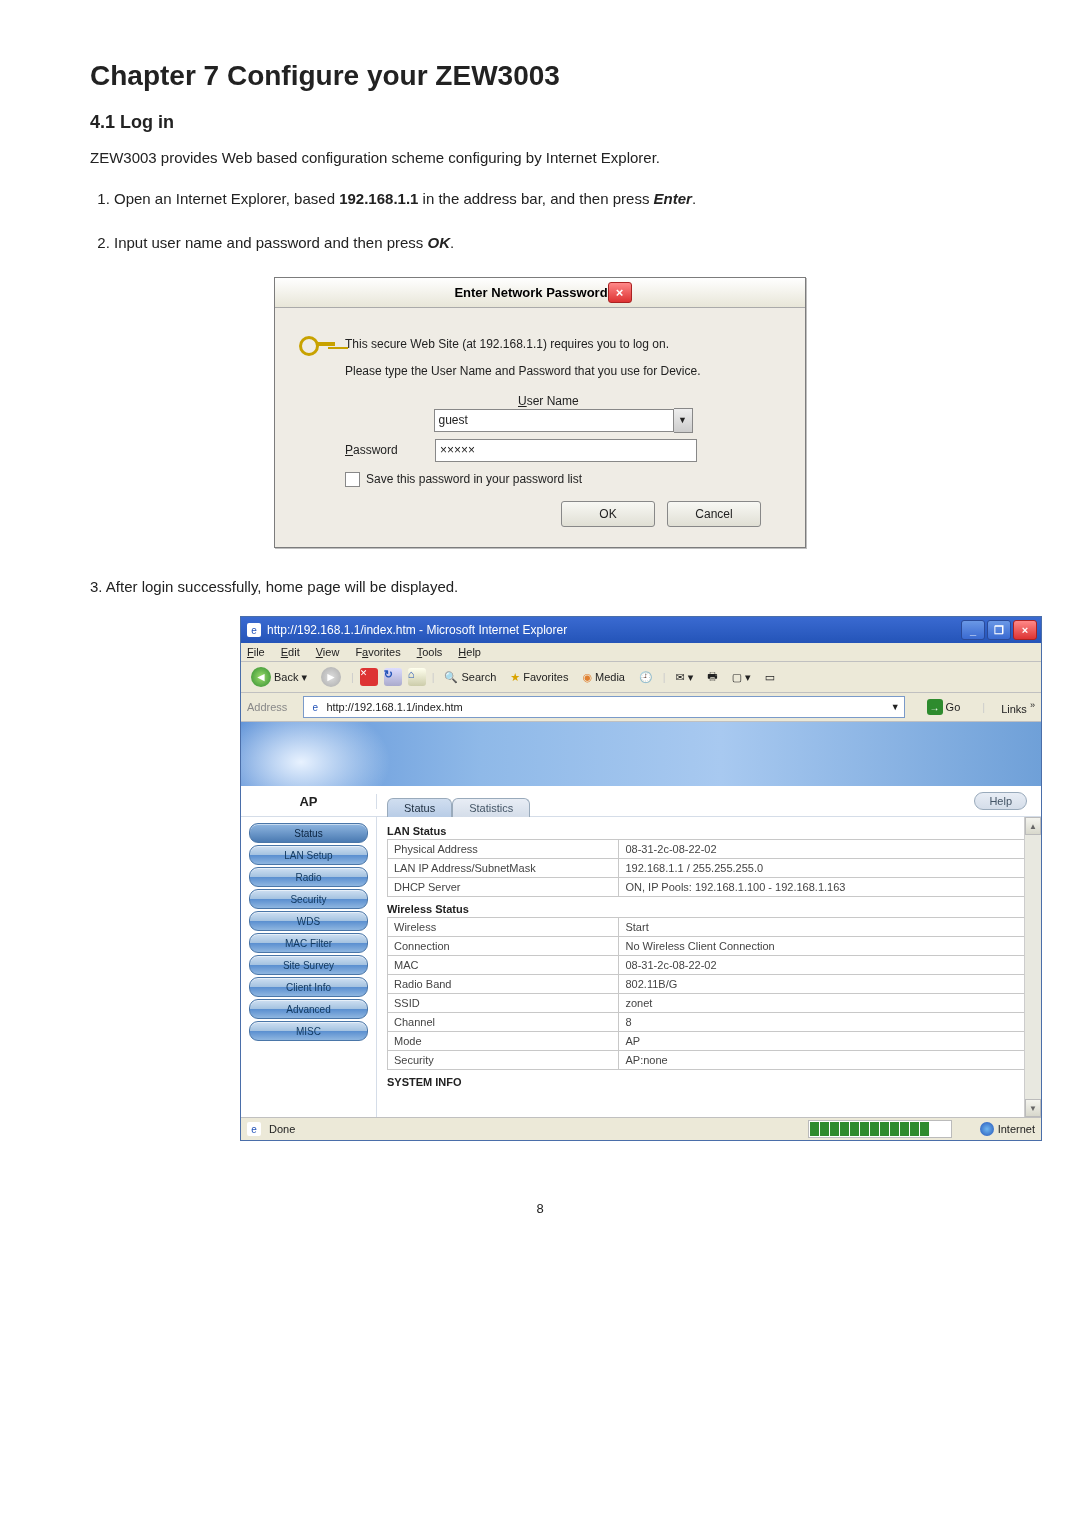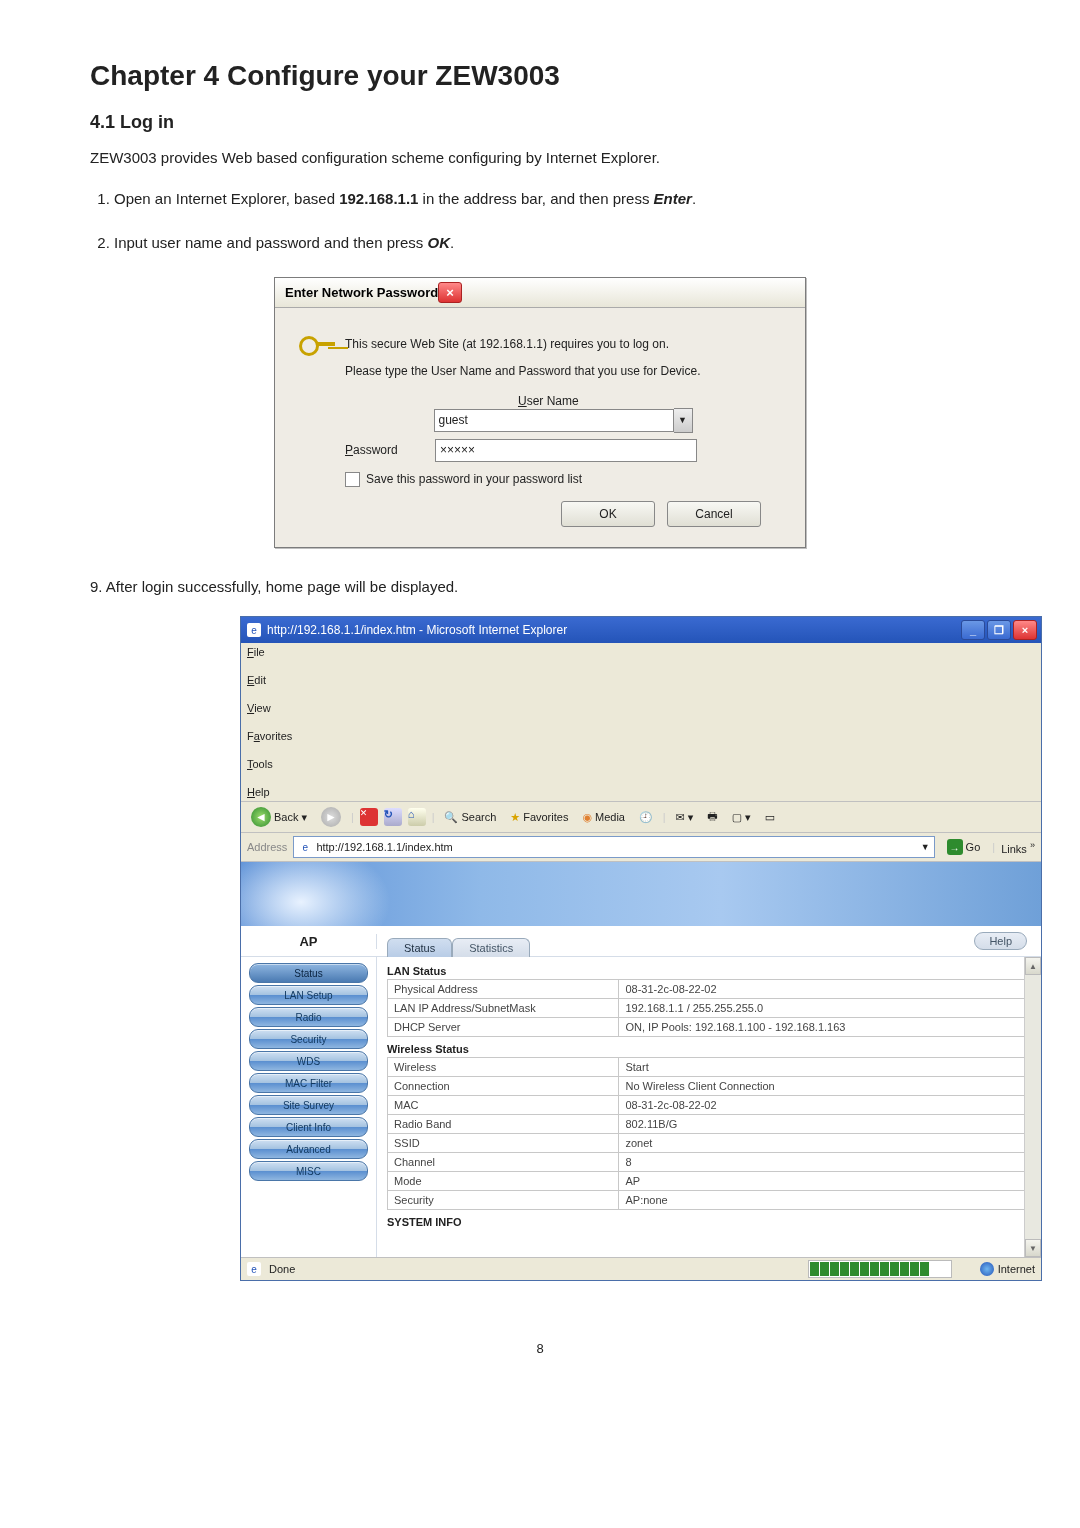--- a/index.html
+++ b/index.html
@@ -34,21 +34,21 @@
     width: 530px;
     margin: 18px auto 28px auto;
     border: 1px solid #7c7c7c;
     box-shadow: 1px 1px 0 #bfbfbf;
     font-family: Tahoma, sans-serif;
     font-size: 12px;
     background: #efece5;
   }
   .dialog .titlebar {
     display: flex;
-    justify-content: flex-start;
+    justify-content: center;
     align-items: center;
     background: linear-gradient(#fff, #e8e6d8);
     border-bottom: 1px solid #aaa;
     padding: 4px 4px 4px 10px;
   }
   .dialog .title { font-weight: bold; font-size: 13px; color: #000; }
   .closebox {
     width: 22px; height: 19px;
     background: linear-gradient(#f88, #d33);
     border: 1px solid #a22;
@@ -137,21 +137,20 @@
     display: flex; align-items: center; justify-content: center;
     font-size: 11px; font-weight: bold; color: #fff;
     background: linear-gradient(#6a98e6, #3a6ad1);
     border: 1px solid #2a4a99;
   }
   .wmbtn.close { background: linear-gradient(#f88, #d33); border-color:#a22; }
   .ie-menu {
     background: #ece9d8; padding: 3px 6px;
     display: flex; gap: 16px;
     border-bottom: 1px solid #c0c0c0;
-    flex-direction: column;
   }
   .ie-menu span .ul { text-decoration: underline; }
   .ie-toolbar {
     background: #ece9d8; padding: 4px 6px;
     display: flex; align-items: center; gap: 6px;
     border-bottom: 1px solid #c0c0c0;
     position: relative;
   }
   .tbtn {
     display: flex; align-items: center; gap: 3px; padding: 1px 4px;
@@ -160,21 +159,21 @@
   .back { background: radial-gradient(#9bdc6c, #2e8b2e); color:#fff; }
   .fwd { background: radial-gradient(#ddd, #aaa); color:#fff; }
   .stop { width:18px;height:18px;border-radius:3px;background:#d33;color:#fff;font-size:9px;}
   .refresh { width:18px;height:18px;border-radius:3px;background:linear-gradient(#ddf,#aac);color:#2454b8;font-weight:bold;}
   .home { width:18px;height:18px;border-radius:3px;background:linear-gradient(#ffe,#cca);color:#2454b8;}
   .srch{color:#2454b8;}
   .star{color:#d9a400;}
   .media{color:#e08030;}
   .ie-addr {
     background: #ece9d8; padding: 3px 6px;
-    display: flex; align-items: center; gap: 6px;
+    display: flex; align-items: center; gap: 16px;
     border-bottom: 1px solid #c0c0c0;
   }
   .addrlabel { color: #888; }
   .addrbox {
     flex: 1; height: 20px; border: 1px solid #7a9ac9; background:#fff;
     display: flex; align-items: center; padding: 0 4px; gap:4px;
   }
   .gobtn {
     display:flex; align-items:center; gap:3px; padding: 0 6px;
   }
@@ -276,21 +275,21 @@
   .progress .seg{width:9px;background:#2e8b2e;}
   .netlabel{display:flex;align-items:center;gap:4px;margin-left:20px;}
   .globe{width:14px;height:14px;border-radius:50%;background:radial-gradient(#6fb6f0,#2454b8);}
   .pagenum {
     text-align: center; margin-top: 60px; font-size: 13px;
   }
 </style>
 </head>
 <body>
 
-<h1>Chapter 4 Configure your ZEW3003</h1>
+<h1>Chapter 7 Configure your ZEW3003</h1>
 <h2>4.1 Log in</h2>
 <p>ZEW3003 provides Web based configuration scheme configuring by Internet Explorer.</p>
 
 <ol>
   <li>
     <span>Open an Internet Explorer, based </span><b>192.168.1.1</b><span> in the address bar, and then press </span><b><i>Enter</i></b><span>.</span>
   </li>
   <li>
     <span>Input user name and password and then press </span><b><i>OK</i></b><span>.</span>
   </li>
@@ -322,21 +321,21 @@
       <div class="chkbox"></div>
       <span><span class="ul">S</span><span>ave this password in your password list</span></span>
     </div>
     <div class="btnrow">
       <div class="winbtn">OK</div>
       <div class="winbtn">Cancel</div>
     </div>
   </div>
 </div>
 
-<p>9. After login successfully, home page will be displayed.</p>
+<p>3. After login successfully, home page will be displayed.</p>
 
 <div class="ie" style="position:relative;">
   <div class="ie-titlebar">
     <div class="ie-title-left">
       <div class="ie-ico">e</div>
       <span>http://192.168.1.1/index.htm - Microsoft Internet Explorer</span>
     </div>
     <div class="ie-wmbuttons">
       <div class="wmbtn">_</div>
       <div class="wmbtn">❐</div>

